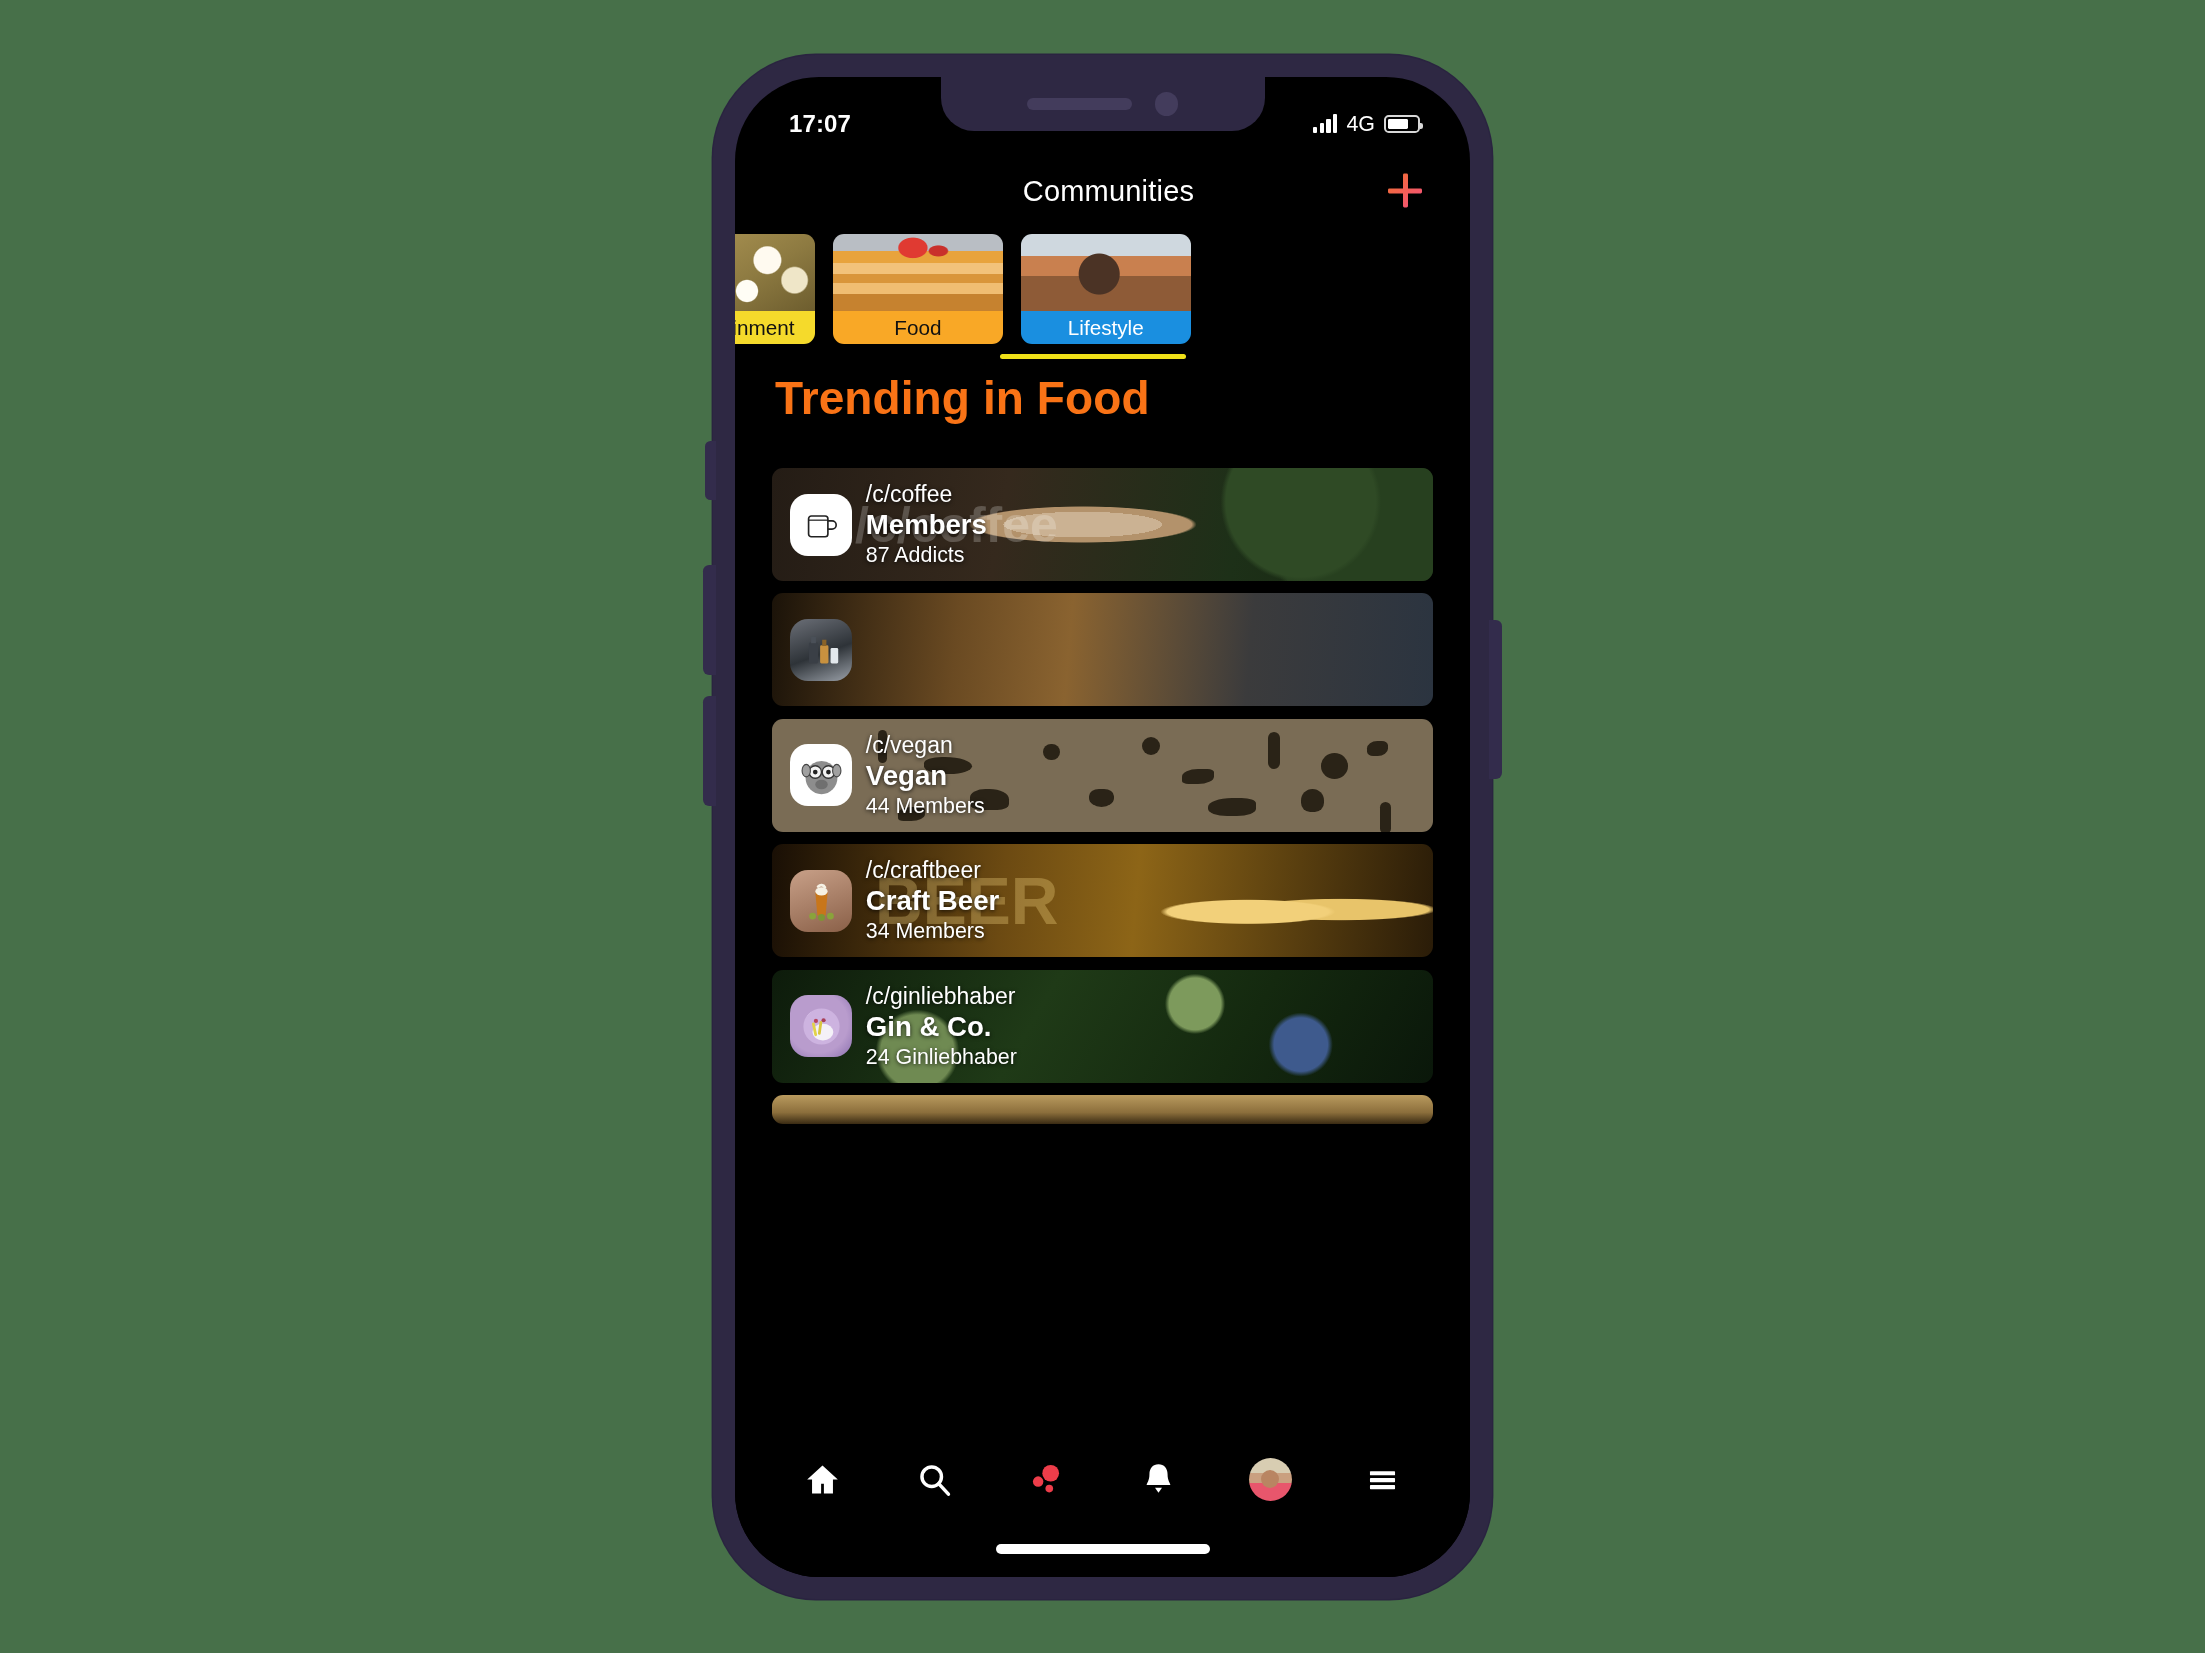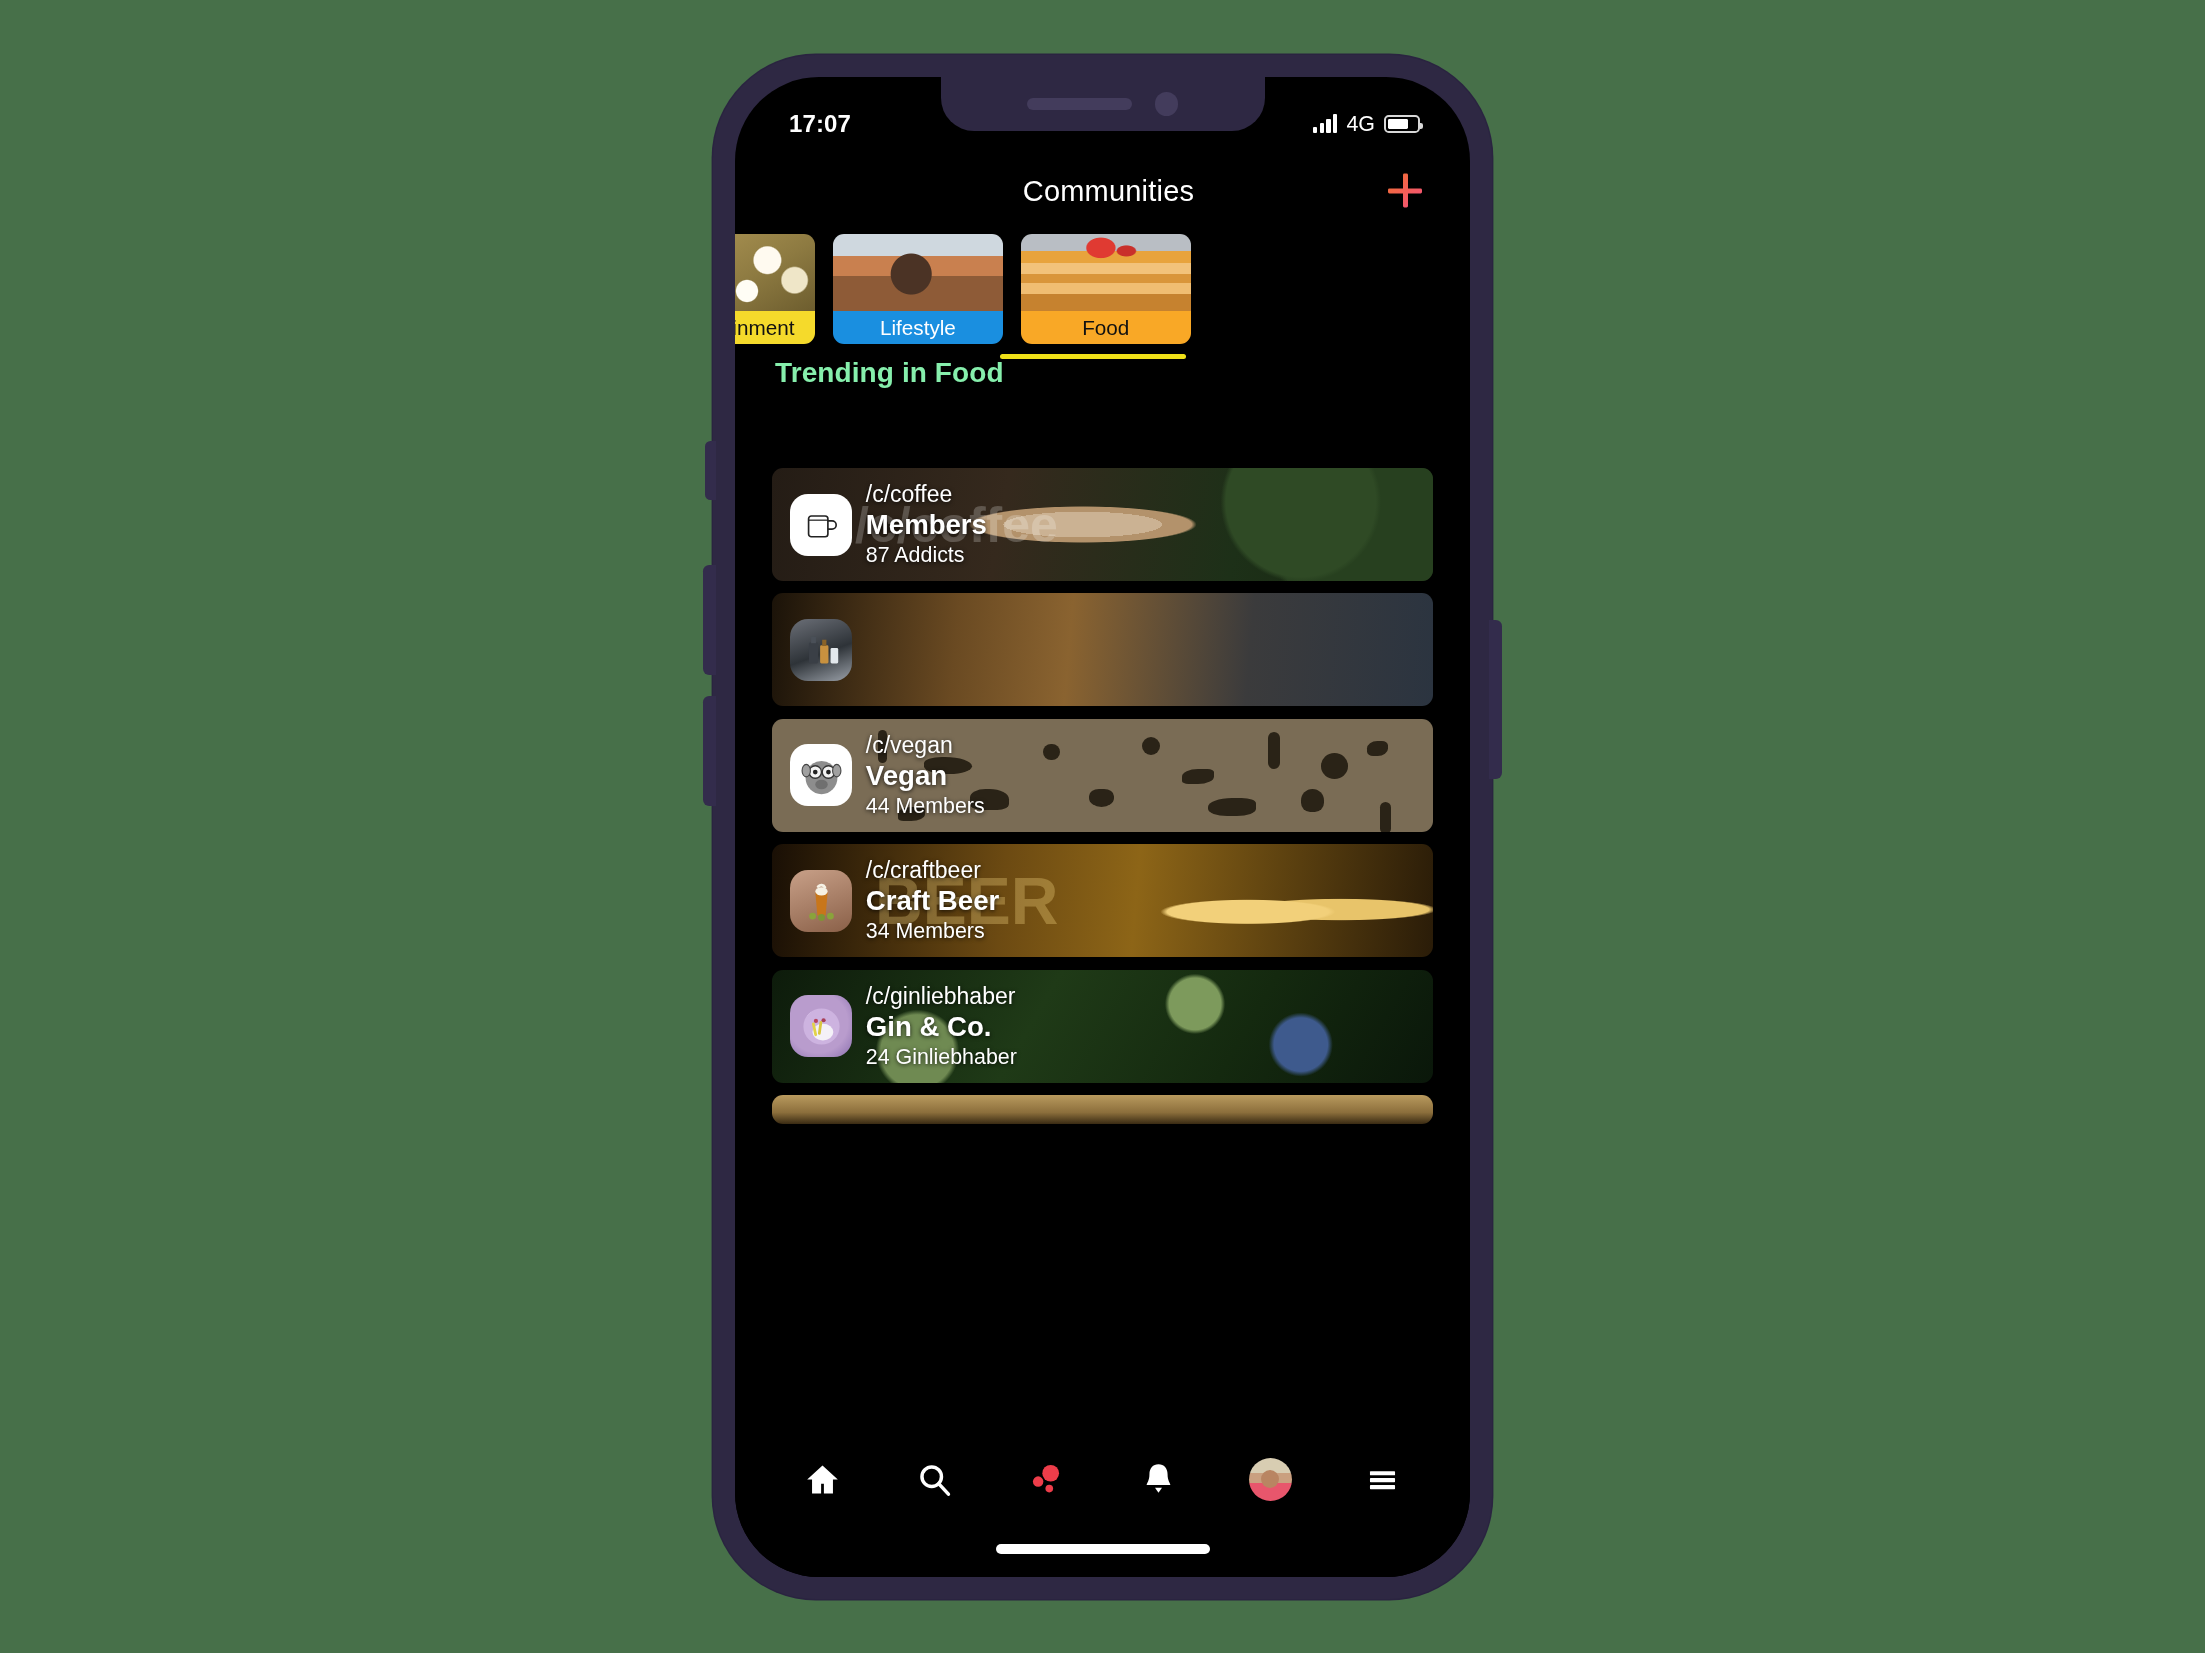--- a/index.html
+++ b/index.html
@@ -152,22 +152,22 @@
                                #d9953a 52% 64%, #f0bd72 64% 78%, #c6822f 78% 100%);
   }
   .img-lifestyle {
     background:
       radial-gradient(circle at 46% 52%, #4b3325 0 20%, transparent 21%),
       linear-gradient(180deg, #cfd8df 0 28%, #c9804f 28% 55%, #8e5b37 55% 100%);
   }
 
   
   .section-title {
-    position: absolute; top: 280px; left: 40px;
-    color: #86efac; font-size: 28px; font-weight: 700; letter-spacing: 0.1px;
+    position: absolute; top: 294px; left: 40px;
+    color: #f97316; font-size: 46px; font-weight: 700; letter-spacing: 0.1px;
     z-index: 15;
   }
 
   
   .comm-list {
     position: absolute;
     top: 351px; left: 0; right: 0; bottom: 150px;
     overflow: hidden;
     padding: 0 37px;
     z-index: 10;
@@ -316,27 +316,27 @@
       </div>
 
       <div class="cat-strip">
 
         <div class="cat-card partial-left">
           <div class="cat-img img-popcorn"></div>
           <div class="cat-label" style="background:#f5da2b;color:#111;">Entertainment</div>
         </div>
 
         <div class="cat-card" style="margin-left:4.1px;">
+          <div class="cat-img img-pancake"></div>
+          <div class="cat-label" style="background:#f9a826;color:#111;">Food</div>
+        </div>
+
+        <div class="cat-card" style="margin-left:4.1px;">
           <div class="cat-img img-lifestyle"></div>
           <div class="cat-label" style="background:#1a8fe0;color:#fff;">Lifestyle</div>
-        </div>
-
-        <div class="cat-card" style="margin-left:4.1px;">
-          <div class="cat-img img-pancake"></div>
-          <div class="cat-label" style="background:#f9a826;color:#111;">Food</div>
         </div>
 
         <div class="cat-underline" style="left:265px;width:186px;background:#f0e118;top:120px;"></div>
       </div>
 
       <div class="section-title">Trending in Food</div>
 
       <div class="comm-list">
 
         <div class="comm-card">

